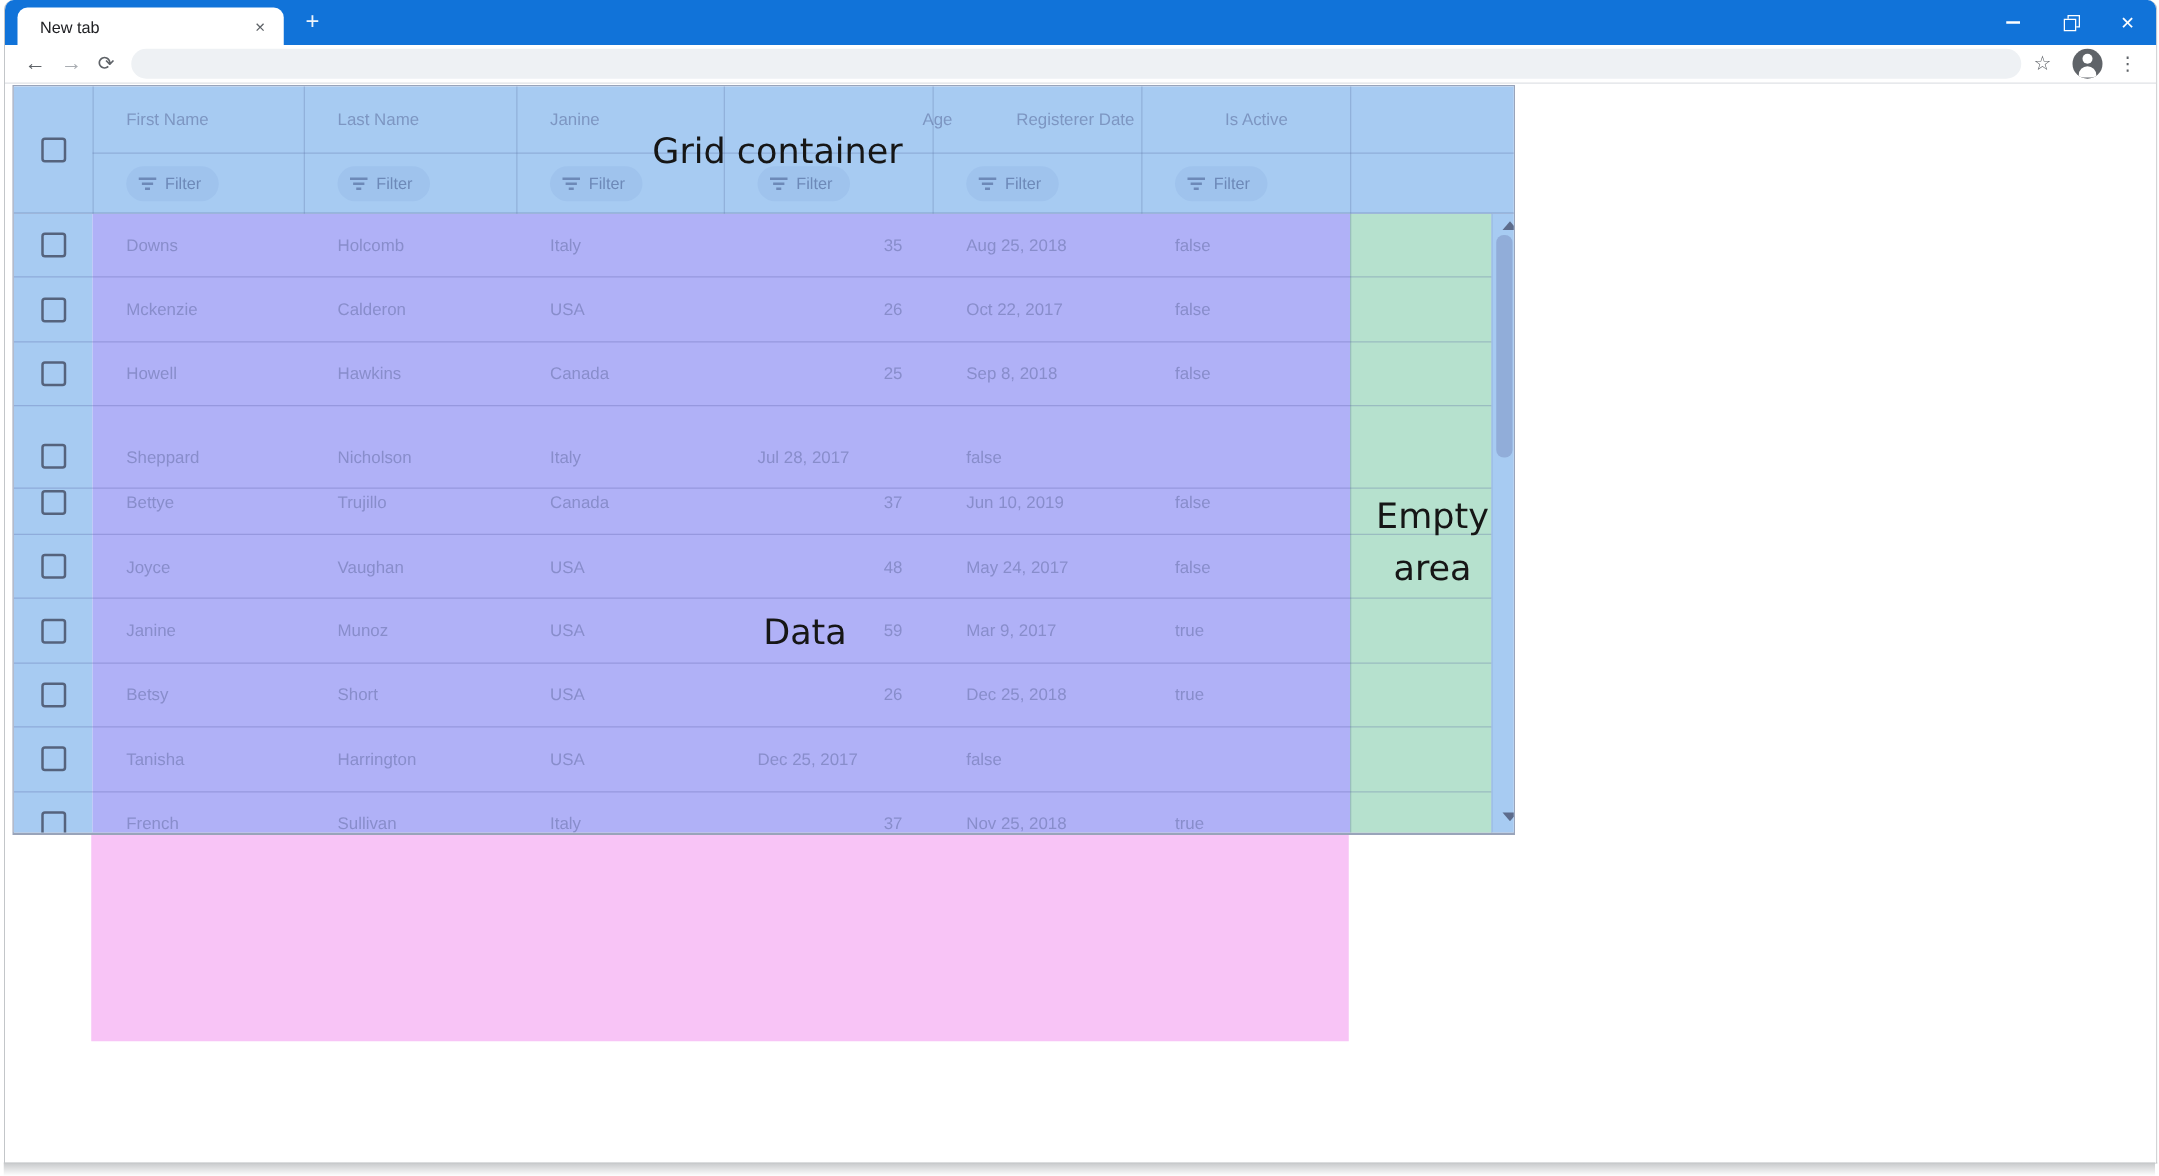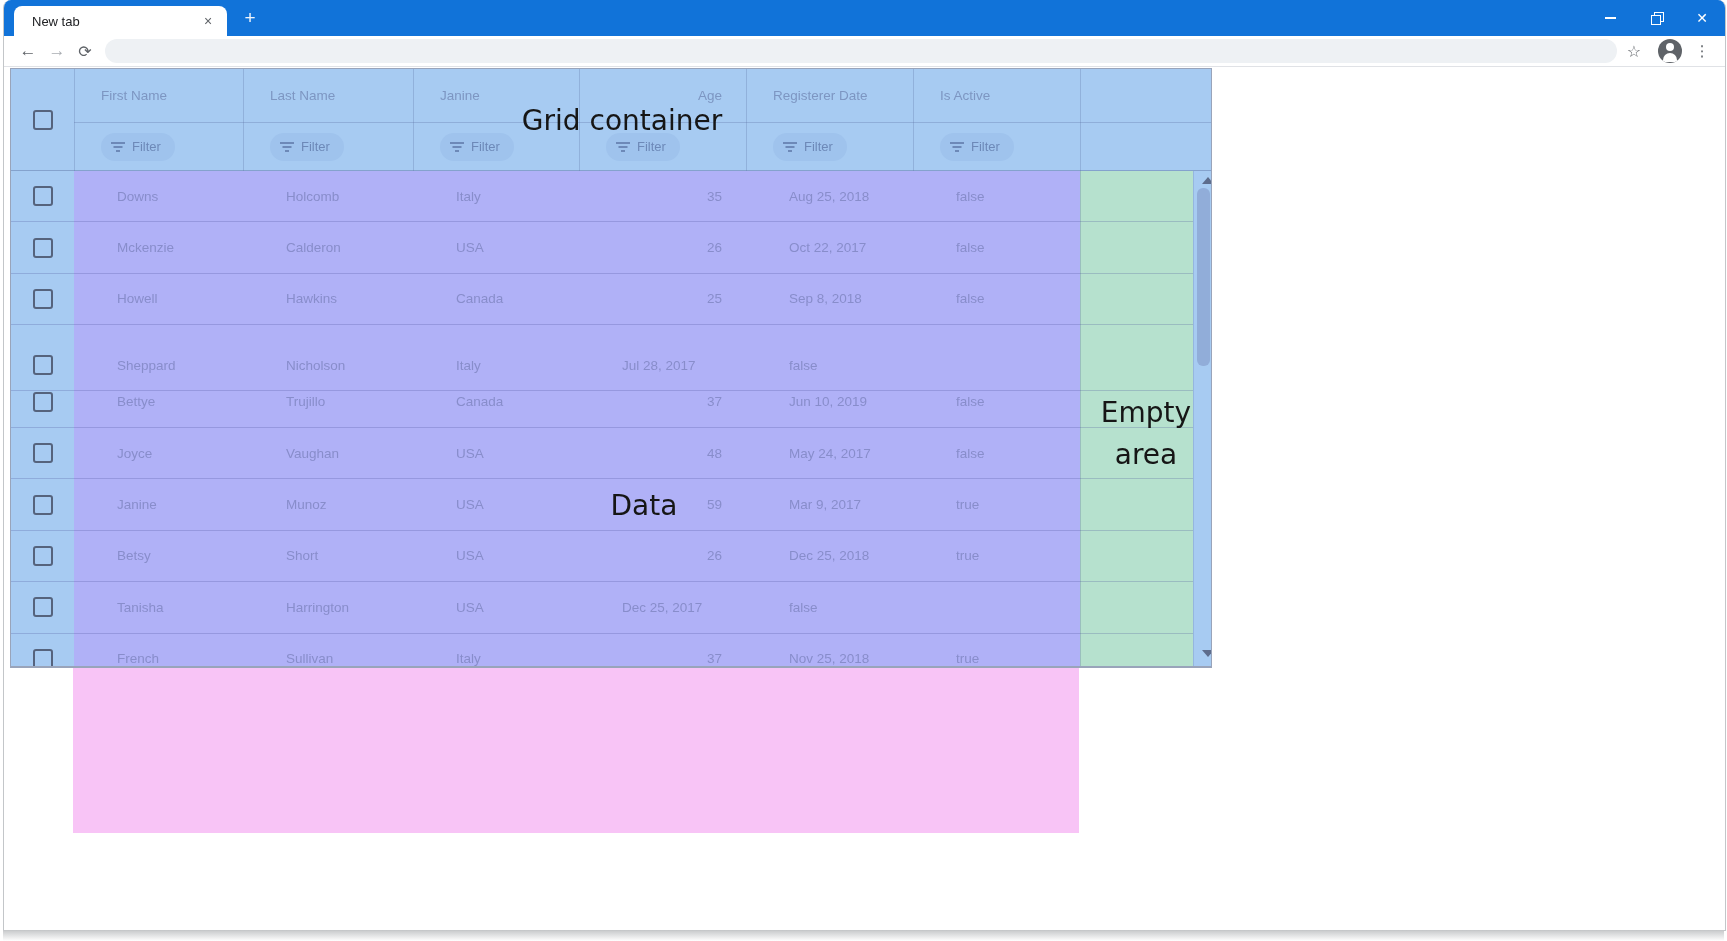--- a/index.html
+++ b/index.html
@@ -58,21 +58,21 @@
   .strip{position:absolute;top:0;height:498px;}
   .strip.cb{left:0;width:63px;background:#a7cbf2;}
   .strip.data{left:63px;width:1006px;background:#b0b1f7;}
   .strip.empty{left:1069px;width:113px;background:#b6e1ce;}
   .strip.scroll{left:1182px;width:20px;background:#a7cbf2;}
   .vline{position:absolute;top:0;height:498px;width:1px;background:rgba(70,90,140,0.25);}
   .grow{position:absolute;left:0;width:1182px;height:51.4px;display:flex;
         border-bottom:1px solid rgba(70,80,150,0.25);box-sizing:border-box;}
   .cbcell{width:63px;display:flex;align-items:center;justify-content:center;flex:0 0 63px;}
   .checkbox{width:20px;height:20px;border:2px solid #55637d;border-radius:3px;box-sizing:border-box;background:transparent;}
-  .gcell{box-sizing:border-box;padding-left:43px;font-size:13.5px;color:#888dcb;
+  .gcell{box-sizing:border-box;padding-left:27px;font-size:13.5px;color:#888dcb;
          display:flex;align-items:center;overflow:hidden;white-space:nowrap;}
   .gcell.right{justify-content:flex-end;padding-left:0;padding-right:24px;}
 
   .sb-thumb{position:absolute;left:1186px;top:17px;width:13px;height:178px;border-radius:6px;background:#91add9;}
   .sb-up{position:absolute;left:1191px;top:6px;width:0;height:0;
          border-left:6px solid transparent;border-right:6px solid transparent;border-bottom:7px solid #5d6c8c;}
   .sb-down{position:absolute;left:1191px;top:479px;width:0;height:0;
          border-left:6px solid transparent;border-right:6px solid transparent;border-top:7px solid #5d6c8c;}
 
   .overflow-pink{position:absolute;left:73px;top:668px;width:1006px;height:165px;background:#f8c4f6;}
@@ -127,21 +127,21 @@
 
   <div class="grid">
     <div class="gheader">
       <div class="hrow" style="top:0;height:53px;" id="titleRow">
           <div class="cbcell" style="height: 102px;">
             <div class="checkbox"></div>
           </div>
           <div class="hcell" style="width: 169px; flex: 0 0 169px; height: 53px;">First Name</div>
           <div class="hcell" style="width: 170px; flex: 0 0 170px; height: 53px;">Last Name</div>
           <div class="hcell" style="width: 166px; flex: 0 0 166px; height: 53px;">Janine</div>
-          <div class="hcell right" style="width: 167px; flex: 0 0 167px; height: 53px;">Age</div>
+          <div class="hcell right" style="width: 167px; flex: 0 0 167px; height: 53px; margin-left: 40px;">Age</div>
           <div class="hcell" style="width: 167px; flex: 0 0 167px; height: 53px;">Registerer Date</div>
           <div class="hcell" style="width: 167px; flex: 0 0 167px; height: 53px;">Is Active</div>
         </div>
       <div class="hrow" style="top:53px;height:49px;" id="filterRow">
           <div style="width: 63px; flex: 0 0 63px;"></div>
           <div style="width: 169px; flex: 0 0 169px; height: 49px; display: flex; align-items: center;">
             <div class="pill">
               <span class="filter-bars">
                 <i></i>
                 <i></i>

